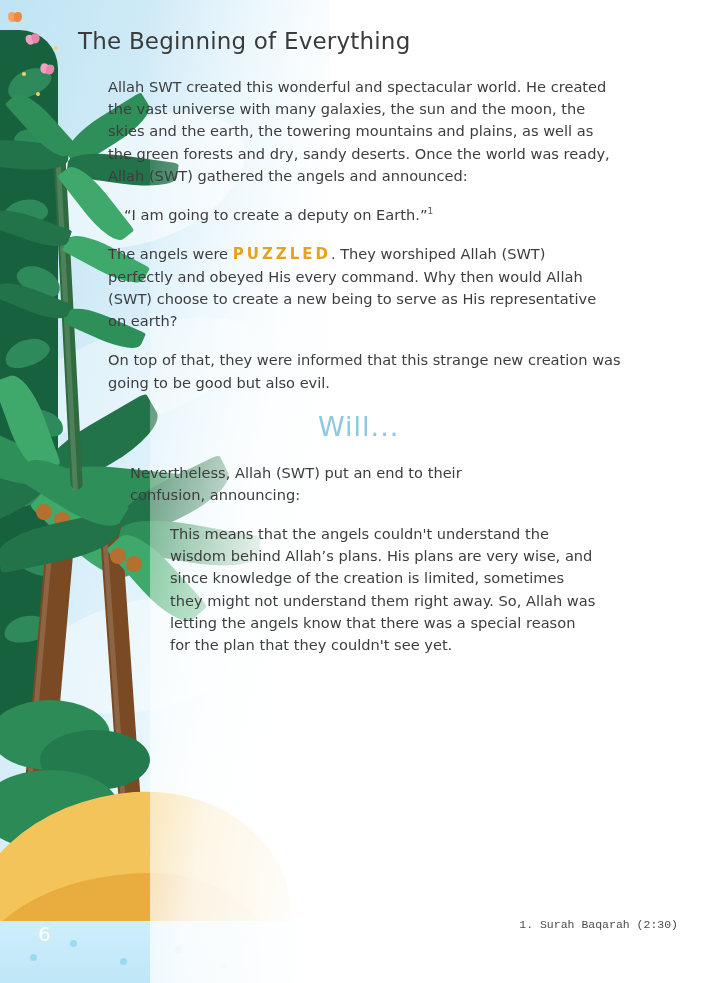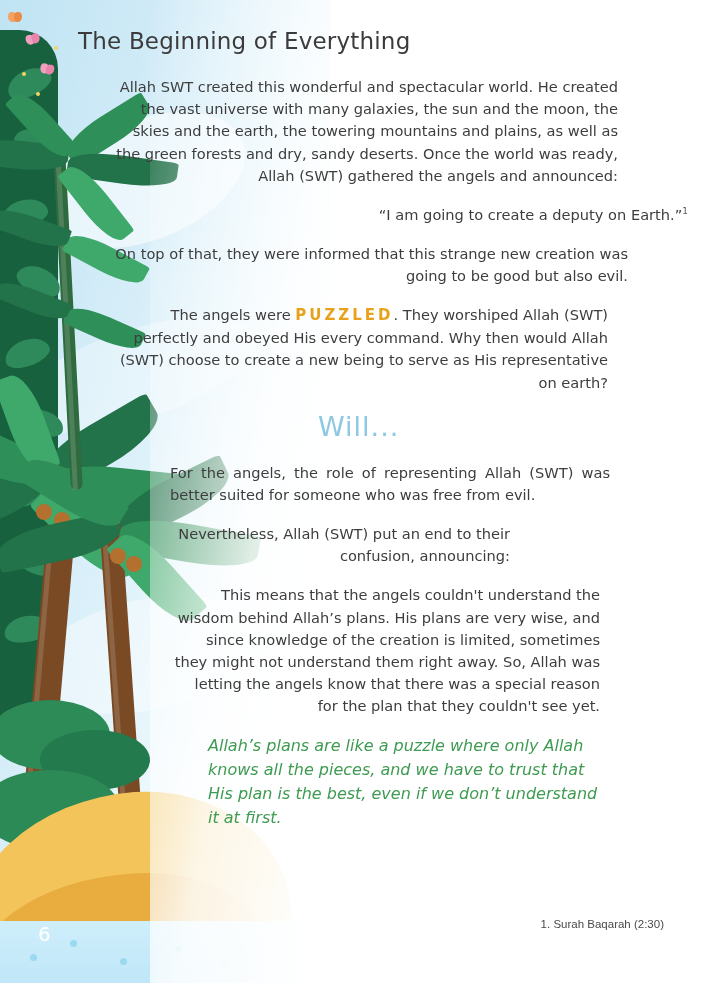--- a/index.html
+++ b/index.html
@@ -182,21 +182,20 @@
     letter-spacing: .2px;
     margin: 0 0 22px 0;
     font-family: "DejaVu Sans", sans-serif;
   }
   p {
     margin: 0 0 17px 0;
     color: #3d3d3d;
     font-size: 14.6px;
     line-height: 1.52;
     font-family: "DejaVu Sans", sans-serif;
-    text-align: right;
   }
   .p-indent-1 { margin-left: 30px; }
   .p-indent-2 { margin-left: 46px; }
   .p-indent-3 { margin-left: 72px; }
   .p-indent-4 { margin-left: 92px; }
   .p-indent-5 { margin-left: 52px; }
   .p-justify { text-align: justify; }
   .quote {
     font-size: 14.6px;
     color: #3d3d3d;
@@ -223,25 +222,25 @@
     margin: 6px 0 18px 130px;
     color: #3f9b52;
     font-size: 16px;
     line-height: 1.5;
     font-style: italic;
     font-family: "DejaVu Sans", sans-serif;
     width: 400px;
   }
   .footnote {
     position: absolute;
-    right: 24px;
+    right: 10px;
     top: 890px;
     font-size: 11.5px;
     color: #4a4a4a;
-    font-family: Liberation Sans, sans-serif;
+    font-family: Liberation Mono, monospace;
     text-align: center;
   }
   .pagenum {
     position: absolute;
     left: 38px;
     top: 922px;
     font-size: 20px;
     color: #ffffff;
     font-family: "DejaVu Sans", sans-serif;
   }
@@ -336,33 +335,31 @@
   <div class="content">
 
     <h1 class="title">The Beginning of Everything</h1>
 
     <p class="p-indent-1" style="width:510px;">Allah SWT created this wonderful and spectacular world. He created the vast universe with many galaxies, the sun and the moon, the skies and the earth, the towering mountains and plains, as well as the green forests and dry, sandy deserts. Once the world was ready, Allah (SWT) gathered the angels and announced:</p>
 
     <p class="p-indent-2 quote">
       <span>“I am going to create a deputy on Earth.”</span><sup>1</sup>
     </p>
 
-    <p class="p-indent-1" style="width:520px;">On top of that, they were informed that this strange new creation was going to be good but also evil.</p>
-
     <p class="p-indent-1" style="width:500px;">
       <span>The angels were </span><span class="puzzled">PUZZLED</span><span>. They worshiped Allah (SWT) perfectly and obeyed His every command. Why then would Allah (SWT) choose to create a new being to serve as His representative on earth?</span>
     </p>
 
+    <p class="p-indent-1" style="width:520px;">On top of that, they were informed that this strange new creation was going to be good but also evil.</p>
+
     <div class="hmmm">Will...</div>
 
 
-    <p class="p-indent-4 p-justify" style="width:440px;">For the angels, the role of representing Allah (SWT) was better suited for someone who was free from evil.</p>
 
     <p class="p-indent-5" style="width:380px;">Nevertheless, Allah (SWT) put an end to their confusion, announcing:</p>
 
 
     <p class="p-indent-4" style="width:430px;">This means that the angels couldn't understand the wisdom behind Allah’s plans. His plans are very wise, and since knowledge of the creation is limited, sometimes they might not understand them right away. So, Allah was letting the angels know that there was a special reason for the plan that they couldn't see yet.</p>
 
-    <div class="greenbox">Allah’s plans are like a puzzle where only Allah knows all the pieces, and we have to trust that His plan is the best, even if we don’t understand it at first.</div>
 
     <div class="footnote">1. Surah Baqarah (2:30)</div>
   </div>
 </div>
 
 </body></html>

